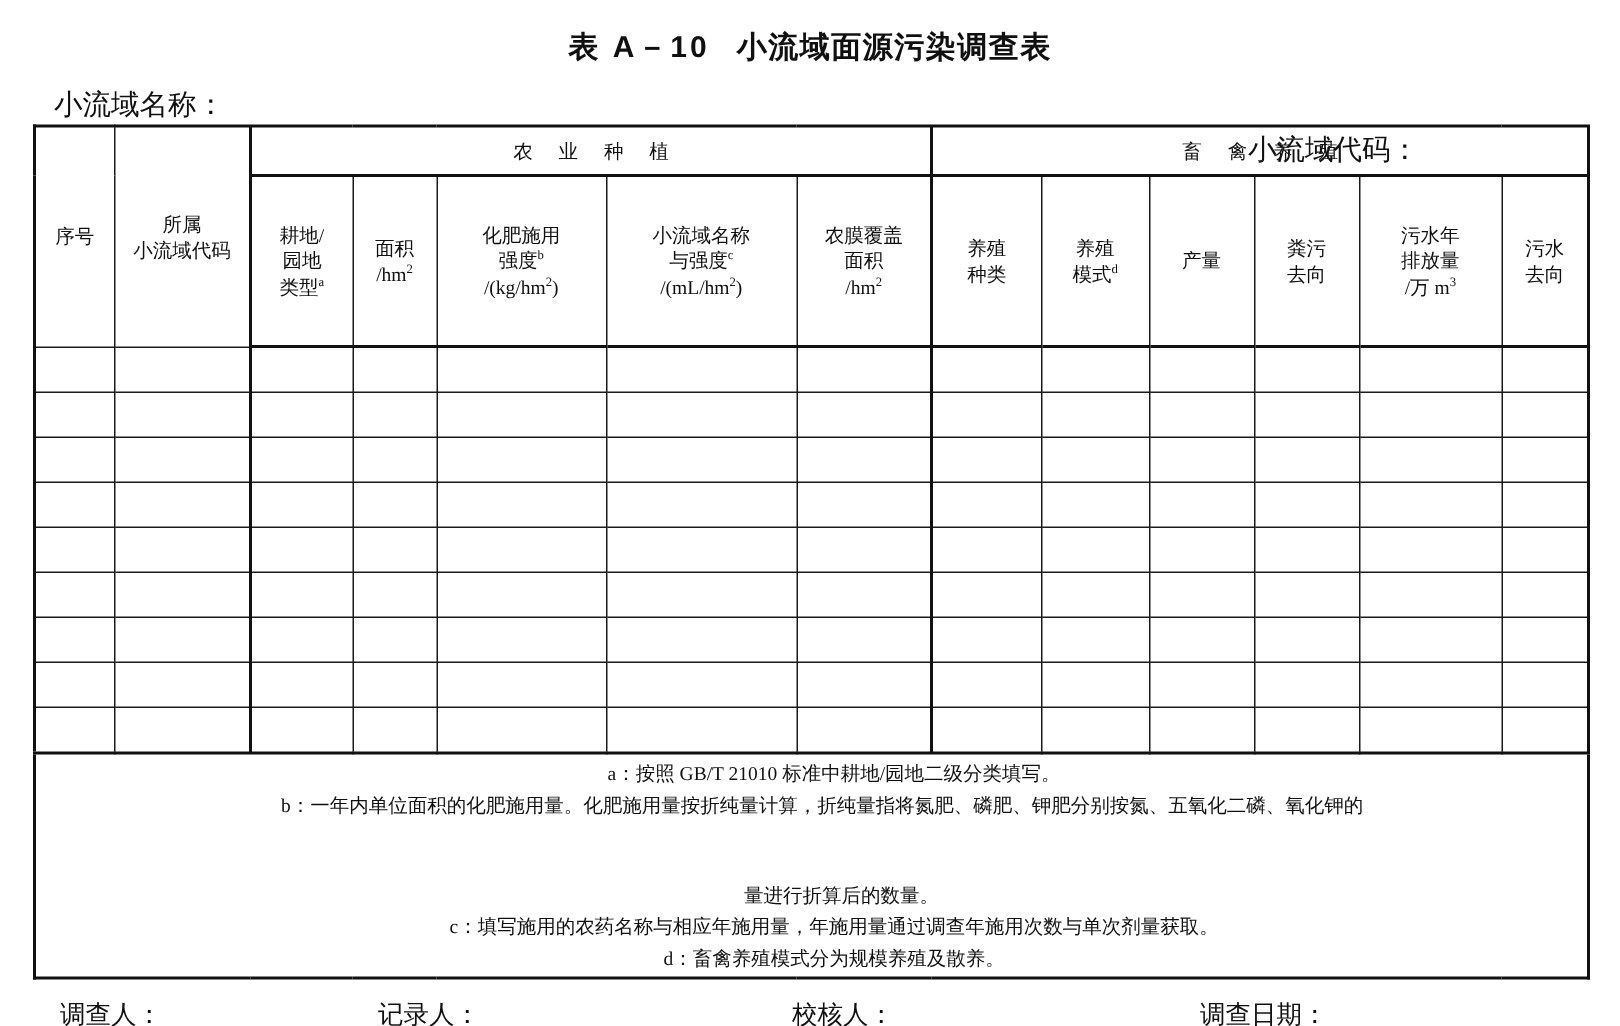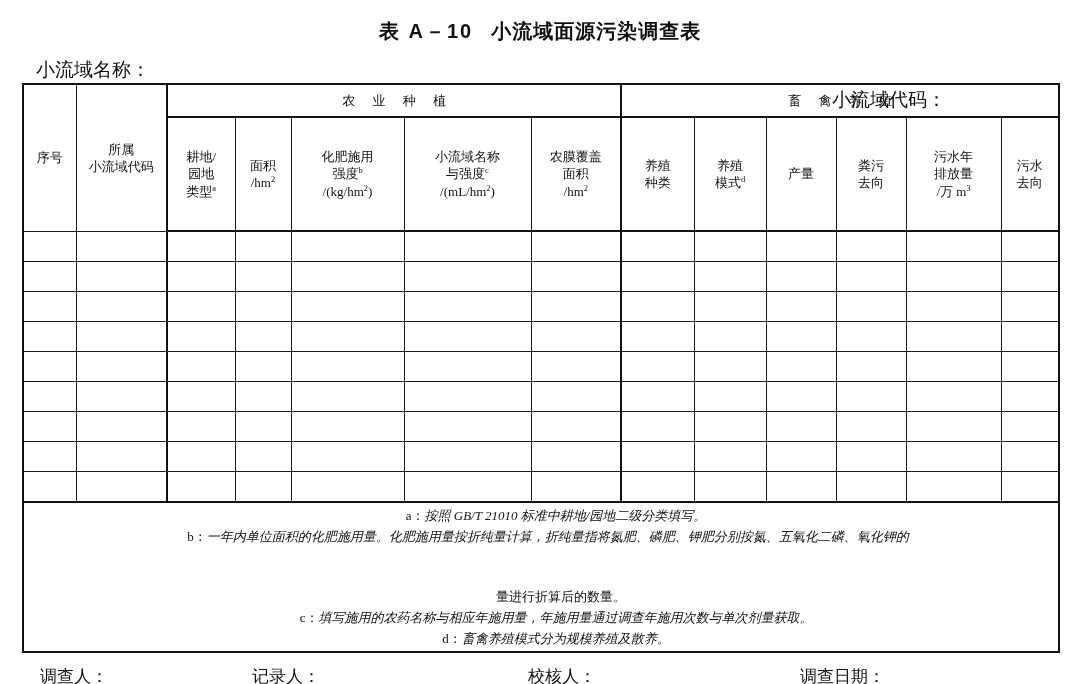--- a/index.html
+++ b/index.html
@@ -97,21 +97,21 @@
     font-size: 13px;
     line-height: 1.62;
     padding-left: 30px;
     text-indent: 0;
     position: relative;
     white-space: normal;
   }
   .note .mk {
     font-family: "Liberation Serif", "DejaVu Serif", serif;
   }
-  .note-body { display: inline; font-style: italic; }
+  .note-body { display: inline; }
   .note-wrap { padding-left: 30px; text-indent: -0px; }
   .note-2 { padding-left: 14px; }
   .note-2 .cont { display: block; padding-left: 26px; margin-top: 39px; }
 
   
   .sig-line {
     position: relative;
     height: 24px;
     margin-top: 12px;
     font-size: 17px;

